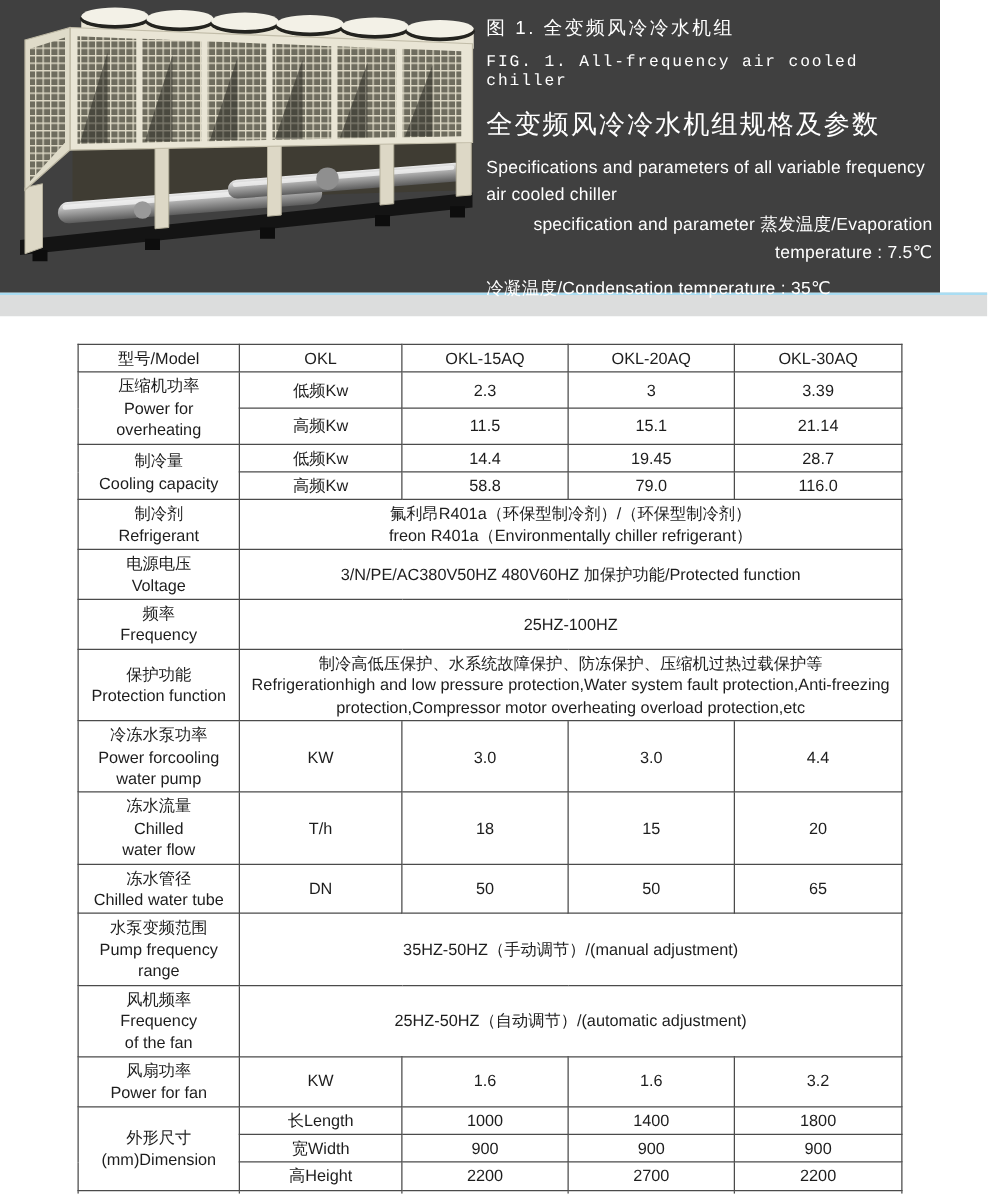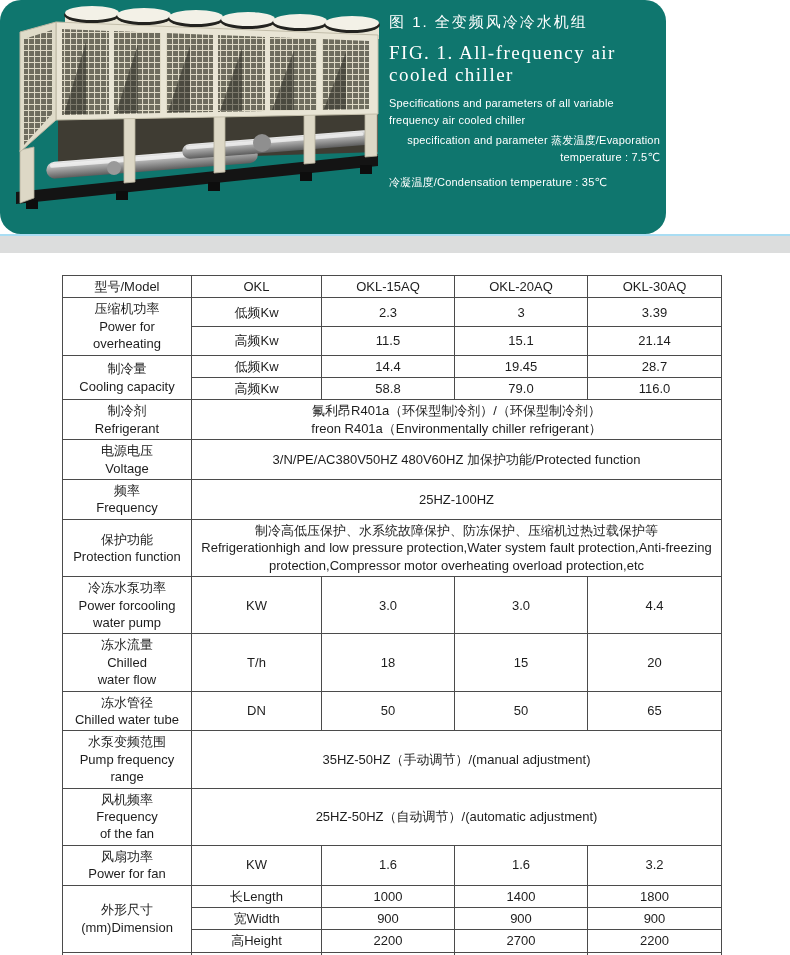--- a/index.html
+++ b/index.html
@@ -6,46 +6,45 @@
   .page{
     position:relative;
     width:790px;height:955px;
     background:#ffffff;
     overflow:hidden;
     font-family:"Liberation Sans","DejaVu Sans",sans-serif;
   }
   
   .hero{
     position:relative;
-    width:666px;height:234px;
-    background:#0f766e;
-    border-radius:21px;
+    width:752px;height:234px;
+    background:#404040;
   }
   .chiller-art{
     position:absolute;left:4px;top:2px;
   }
   .hero-text{
     position:absolute;left:389px;top:13px;right:6px;
     color:#ffffff;
   }
   .cap-zh{
     font-size:15px;letter-spacing:2px;font-weight:400;
   }
   .cap-en{
     margin-top:10px;
-    font-family:Liberation Serif, serif;
-    font-size:19px;letter-spacing:1.5px;
+    font-family:Liberation Mono, monospace;
+    font-size:13px;letter-spacing:1.5px;
   }
   .title-zh{
     margin-top:13px;
     font-size:21px;letter-spacing:1.5px;font-weight:400;
   }
   .sub-line{
     margin-top:2px;
-    font-size:11px;line-height:1.58;letter-spacing:0.2px;
+    font-size:14px;line-height:1.58;letter-spacing:0.2px;
   }
   .sub-line.first{margin-top:9px;}
   .sub-line.indent{padding-left:3px;text-align:right;}
   .sub-line.gap{margin-top:7px;}
   
   .gray-band{
     width:790px;height:17px;
     background:#dcdddd;
     border-top:2px solid #a9ddf3;
   }
@@ -174,20 +173,21 @@
         <g>
             <ellipse cx="348" cy="23" rx="28" ry="8" fill="#23231f"></ellipse>
             <ellipse cx="348" cy="21" rx="27" ry="7" fill="#f3f1e7"></ellipse>
           </g>
       </g>
     </svg>
 
     <div class="hero-text">
       <div class="cap-zh">图 1.  全变频风冷冷水机组</div>
       <div class="cap-en">FIG. 1. All-frequency air cooled chiller</div>
+      <div class="title-zh">全变频风冷冷水机组规格及参数</div>
       <div class="sub-line first">Specifications and parameters of all variable frequency air cooled chiller</div>
       <div class="sub-line indent">specification and parameter  蒸发温度/Evaporation temperature : 7.5℃</div>
       <div class="sub-line gap">冷凝温度/Condensation temperature : 35℃</div>
     </div>
   </div>
 
   <div class="gray-band"></div>
 
   <div class="table-wrap">
     <table class="spec">

